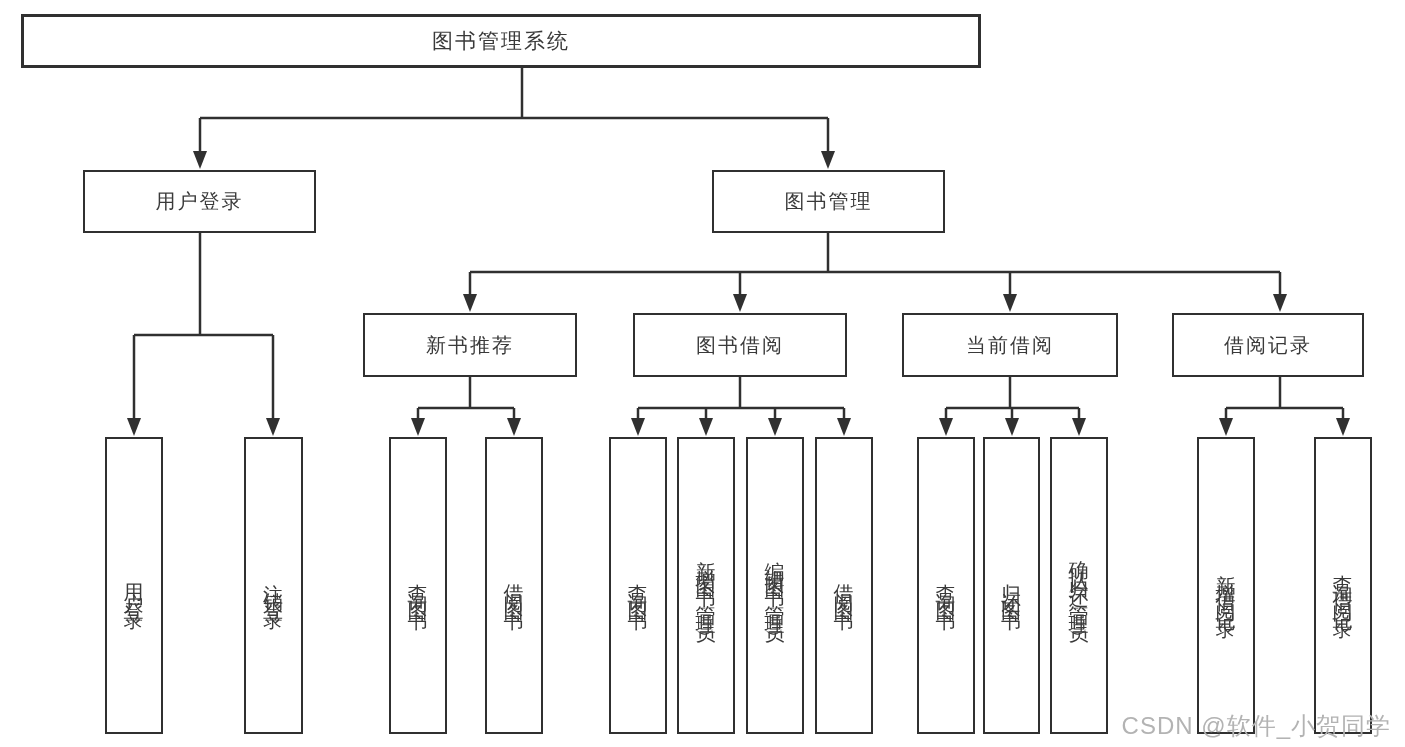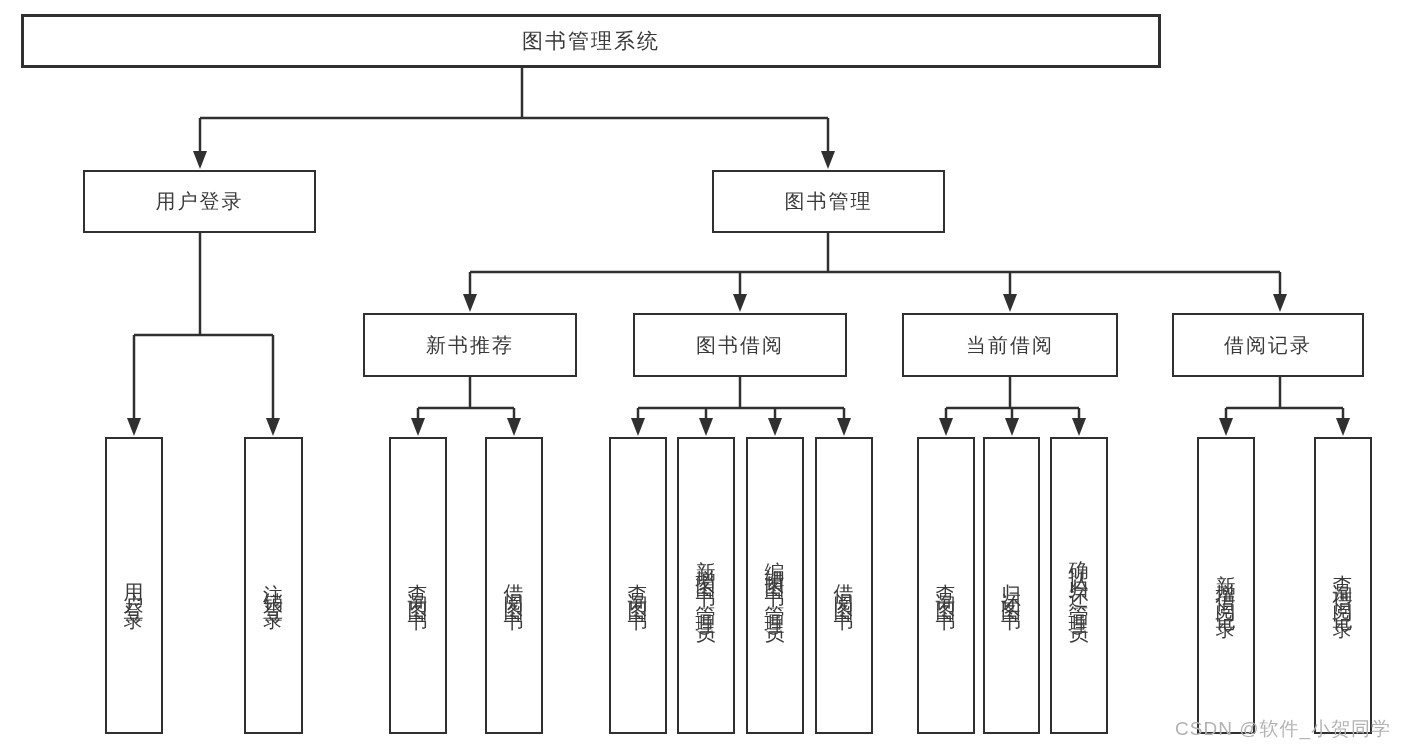--- a/index.html
+++ b/index.html
@@ -38,21 +38,21 @@
   .leaf span{
     writing-mode:vertical-rl;
     text-orientation:mixed;
     font-size:20px;
     letter-spacing:9px;
     line-height:1;
   }
   .watermark{
     position:absolute;
     right:14px;bottom:5px;
-    font-size:19px;
+    font-size:24px;
     letter-spacing:1px;
     color:var(--wm);
     white-space:nowrap;
   }
 </style>
 </head>
 <body>
 
 <div class="stage">
 
@@ -125,21 +125,21 @@
     <g>
       <polyline points="1280,377 1280,408"></polyline>
       <polyline points="1226,408 1343,408"></polyline>
       <polyline points="1226,408 1226,420"></polyline>
       <polygon points="1219,418 1233,418 1226,436"></polygon>
       <polyline points="1343,408 1343,420"></polyline>
       <polygon points="1336,418 1350,418 1343,436"></polygon>
     </g>
   </svg>
 
-  <div class="node root" style="left:21px;top:14px;width:1140px;height:54px;">图书管理系统</div>
+  <div class="node root" style="left:21px;top:14px;width:960px;height:54px;">图书管理系统</div>
 
   <div class="node" style="left:83px;top:170px;width:233px;height:63px;">用户登录</div>
   <div class="node" style="left:712px;top:170px;width:233px;height:63px;">图书管理</div>
 
   <div class="node" style="left:363px;top:313px;width:214px;height:64px;">新书推荐</div>
   <div class="node" style="left:633px;top:313px;width:214px;height:64px;">图书借阅</div>
   <div class="node" style="left:902px;top:313px;width:216px;height:64px;">当前借阅</div>
   <div class="node" style="left:1172px;top:313px;width:192px;height:64px;">借阅记录</div>
 
   <div class="node leaf" style="left:105px;top:437px;width:58px;height:297px;">

